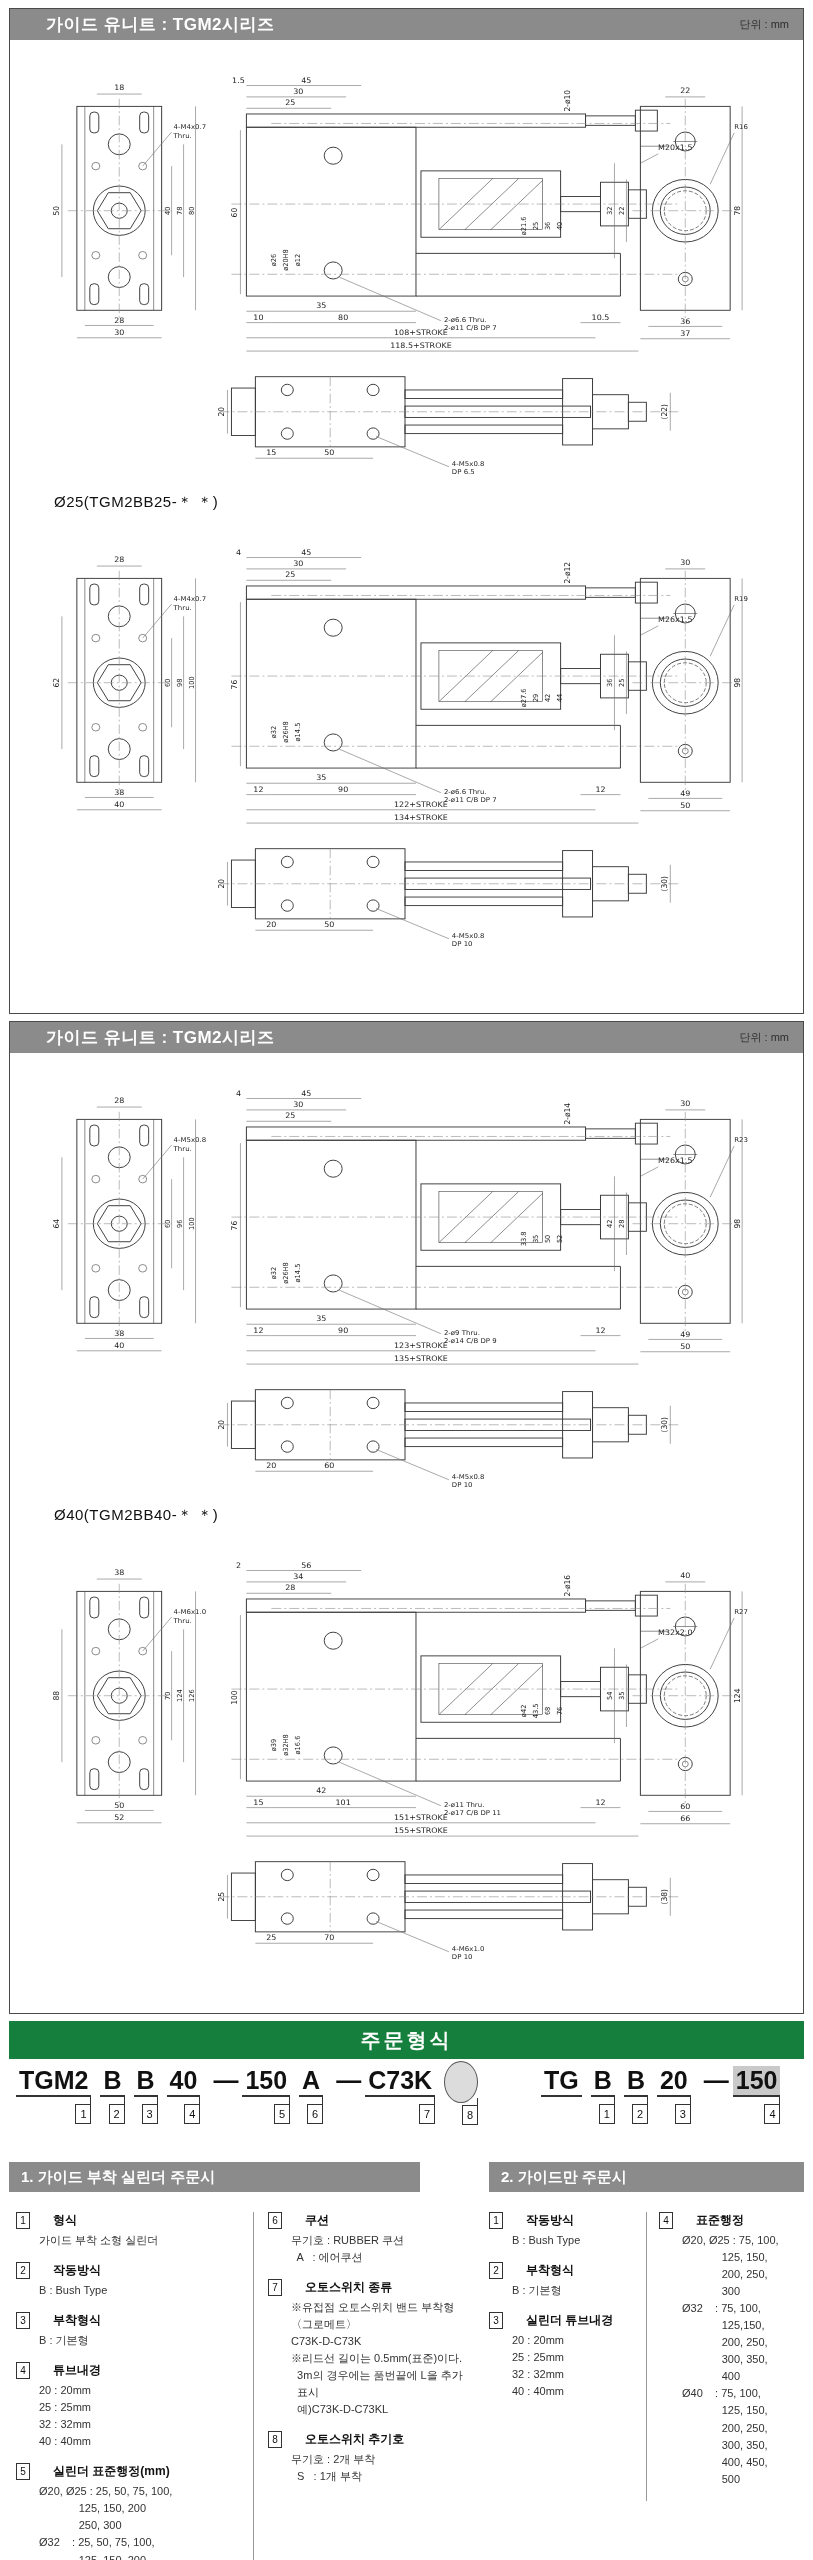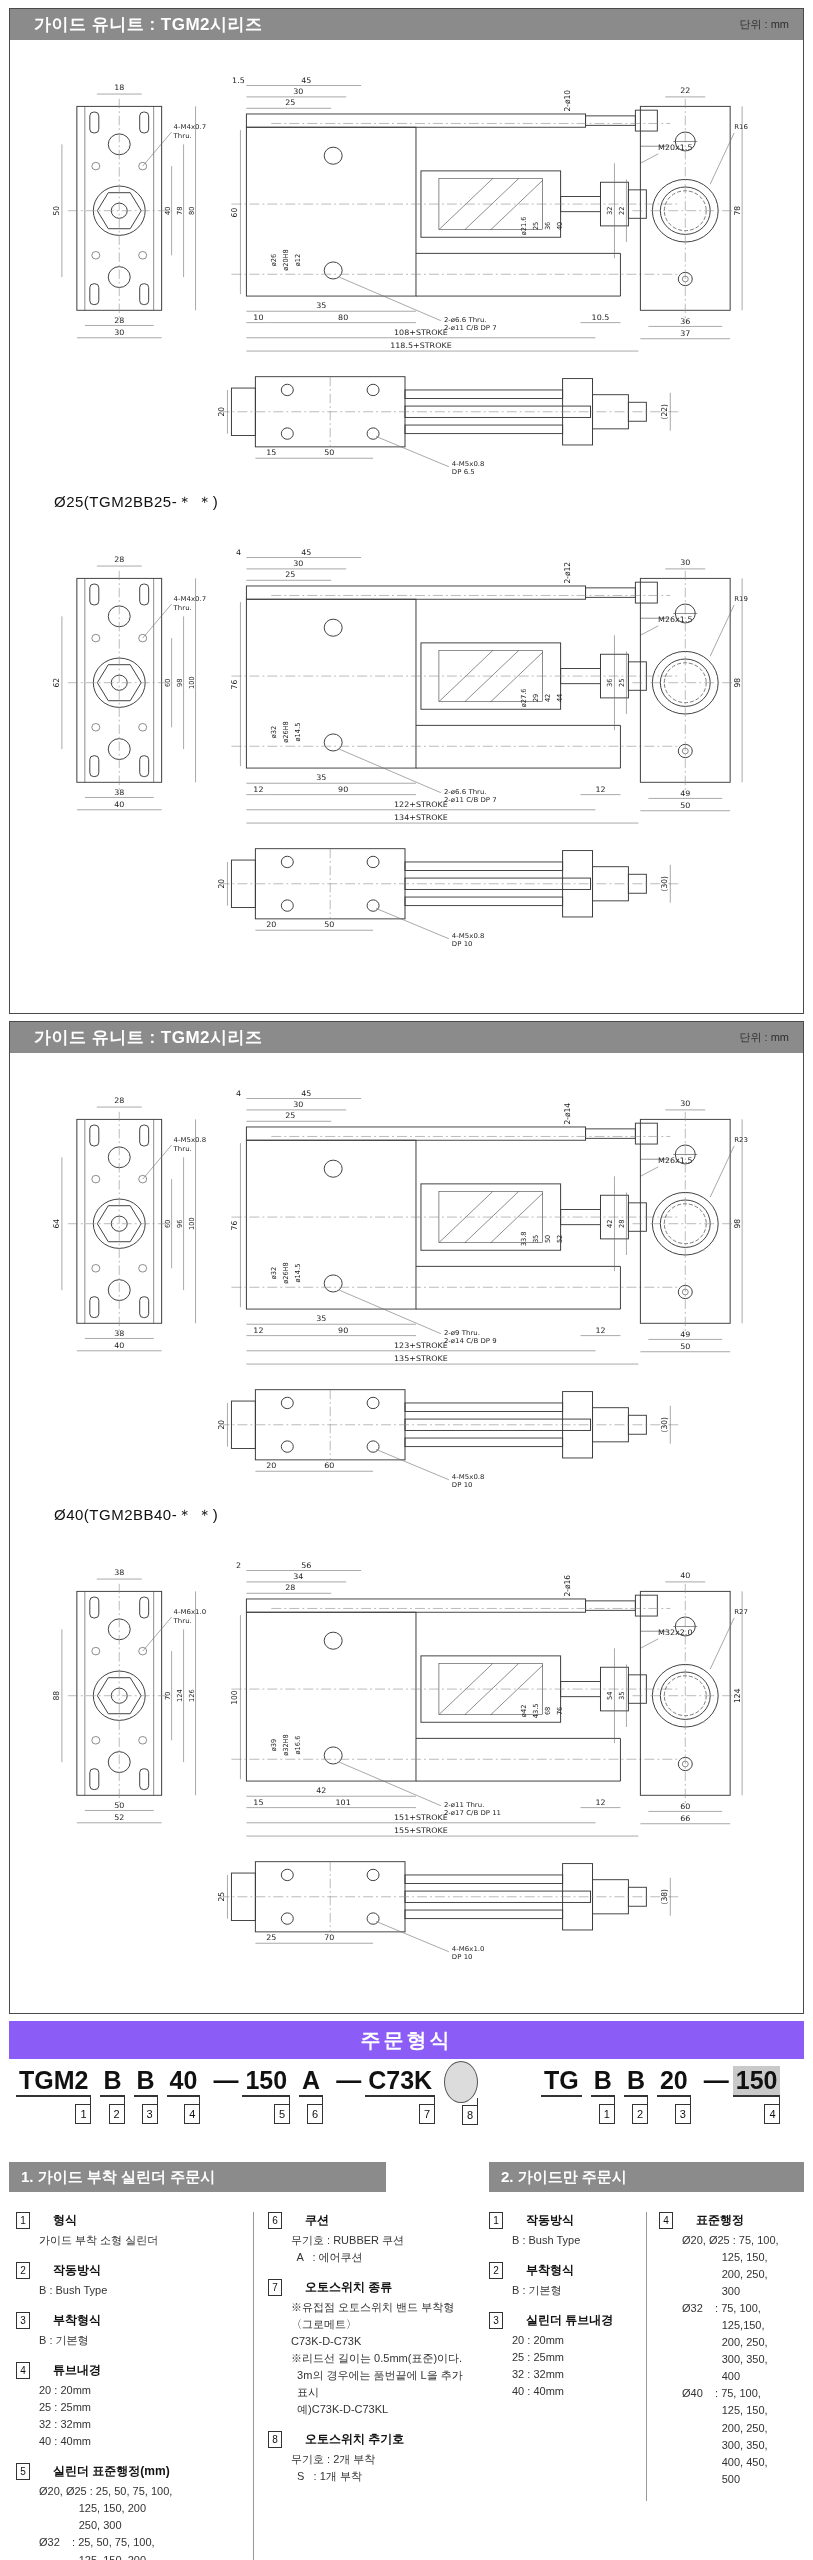--- a/index.html
+++ b/index.html
@@ -3,51 +3,51 @@
 <meta charset="utf-8">
 <style>
   *{margin:0;padding:0;box-sizing:border-box}
   html,body{width:813px;background:#fff}
   body{height:2560px;position:relative;font-family:"Liberation Sans",sans-serif}
   .page{position:absolute;inset:0;background:#fff;overflow:hidden}
 
   .sectionbox{position:absolute;left:9px;width:795px;background:#fff;border:1px solid #4a4a4a}
   #sec1{top:8px;height:1006px}
   #sec2{top:1021px;height:993px}
-  .band{height:31px;background:#8b8b8b;display:flex;align-items:center;justify-content:space-between;padding:0 14px 0 24px}
+  .band{height:31px;background:#8b8b8b;display:flex;align-items:center;justify-content:space-between;padding:0 14px 0 36px}
   .band-title{color:#fff;font-weight:bold;font-size:17px;letter-spacing:.5px}
   .band-unit{color:#2e2e2e;font-size:11px}
 
   .model-label{font-size:15px;color:#111;margin:12px 0 0 44px;letter-spacing:.5px}
   .drawing{width:770px;margin:0 auto}
   .drawing svg{display:block;width:768px;height:441px}
   .drawing svg text{stroke:none;fill:#1d1d1d;font-size:8px;text-anchor:middle;font-family:"DejaVu Sans",sans-serif}
   .drawing svg text.ts{text-anchor:start}
   .drawing svg text.t7{font-size:7px}
   .ln{fill:none;stroke:#3d3d3d;stroke-width:1}
   .lt{fill:none;stroke:#3d3d3d;stroke-width:.6}
   .cl{fill:none;stroke:#8a8a8a;stroke-width:.6;stroke-dasharray:10 3 2 3}
   .dim{fill:none;stroke:#6b6b6b;stroke-width:.6}
   .dsh{fill:none;stroke:#555;stroke-width:.8;stroke-dasharray:4 2}
 
-  .order-band{position:absolute;left:9px;top:2021px;width:795px;height:38px;background:#8b5cf6;color:#fff;display:flex;align-items:center;justify-content:center;font-size:20px;font-weight:bold;letter-spacing:3px}
+  .order-band{position:absolute;left:9px;top:2021px;width:795px;height:38px;background:#15803d;color:#fff;display:flex;align-items:center;justify-content:center;font-size:20px;font-weight:bold;letter-spacing:3px}
   .code-row{position:absolute;top:2066px;left:16px;display:flex;align-items:flex-start}
   .code{display:flex;align-items:flex-start}
   .code2{margin-left:54px}
   .seg{display:flex;flex-direction:column;align-items:flex-end;margin-right:9px}
   .seg-text{font-size:25px;font-weight:bold;color:#111;border-bottom:2px solid #333;padding:0 3px;line-height:1.15}
   .seg-text.hl{background:#c9c9c9}
   .tick{width:1px;height:7px;background:#333}
   .numbox{width:16px;height:20px;border:1px solid #333;display:flex;align-items:center;justify-content:center;font-size:11px;color:#111;background:#fff}
   .numbox.sm{width:14px;height:17px;font-size:10px;flex:0 0 auto}
   .dash{font-size:25px;font-weight:bold;margin:0 4px;line-height:1.15;color:#111}
   .seg-circle{width:34px;height:42px;border-radius:50%;background:#dcdcdc;border:1px solid #555;margin-top:-5px;margin-bottom:-5px}
 
   .subband{position:absolute;height:30px;background:#8b8b8b;color:#fff;font-weight:bold;font-size:15px;line-height:30px;padding-left:12px}
-  #sb1{left:9px;top:2162px;width:377px}
+  #sb1{left:9px;top:2162px;width:411px}
   #sb2{left:489px;top:2162px;width:315px}
 
   .defcols{position:absolute;display:flex;top:2212px}
   #col1{left:16px;width:462px}
   #col2{left:489px;width:316px}
   #col1 .sub-l{width:238px;border-right:1px solid #999;min-height:305px;padding-right:10px}
   #col1 .sub-r{width:224px;padding-left:14px}
   #col2 .sub-l{width:158px;border-right:1px solid #999;min-height:265px;padding-right:6px}
   #col2 .sub-r{width:158px;padding-left:12px}
   .item{margin-bottom:13px}

